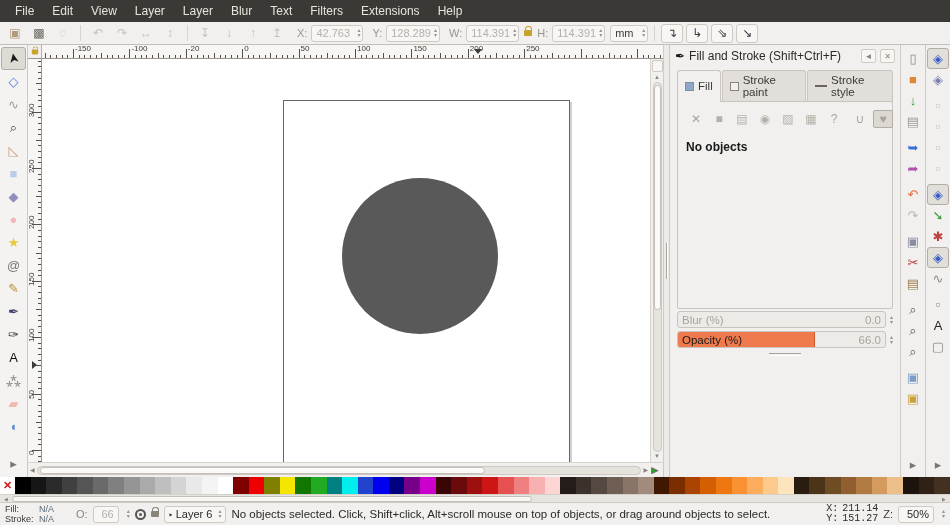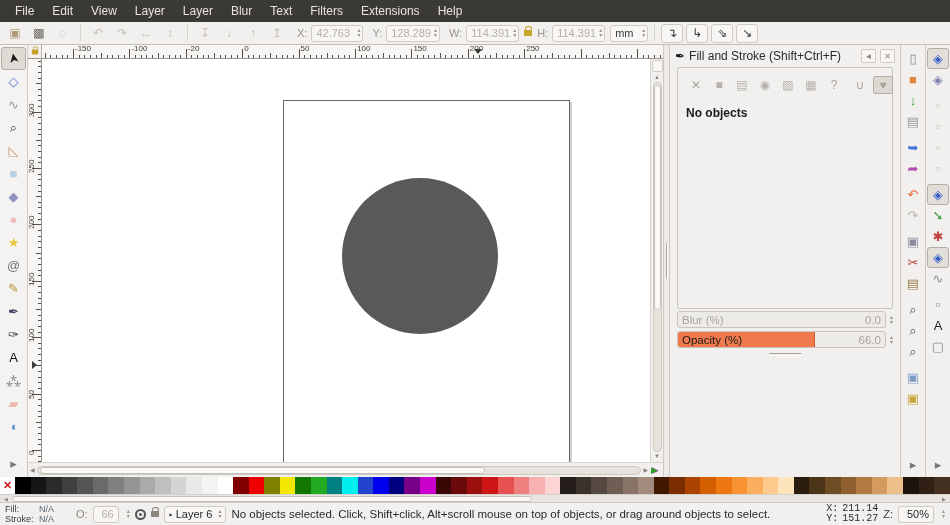--- a/index.html
+++ b/index.html
@@ -532,20 +532,34 @@
         <div class="grip"></div>
       </div>
 
     <div class="panel">
       <div class="panel-title">
         <span class="pen-glyph"></span>
         <span class="title-text">Fill and Stroke (Shift+Ctrl+F)</span>
         <span class="win-btn icon-collapse"></span>
         <span class="win-btn icon-close"></span>
       </div>
+      <div class="tabs">
+        <div class="tab active">
+            <span class="tabicon fill-sq"></span>
+            <span>Fill</span>
+          </div>
+        <div class="tab">
+            <span class="tabicon stroke-sq"></span>
+            <span>Stroke paint</span>
+          </div>
+        <div class="tab">
+            <span class="tabicon dash"></span>
+            <span>Stroke style</span>
+          </div>
+      </div>
       <div class="notebook">
         <div class="filltypes" id="filltypes">
             <div class="ftbtn">
               <span class="g" style="color: rgb(168, 164, 156);">✕</span>
             </div>
             <div class="ftbtn">
               <span class="g" style="color: rgb(181, 177, 168);">■</span>
             </div>
             <div class="ftbtn">
               <span class="g" style="color: rgb(181, 177, 168);">▤</span>

